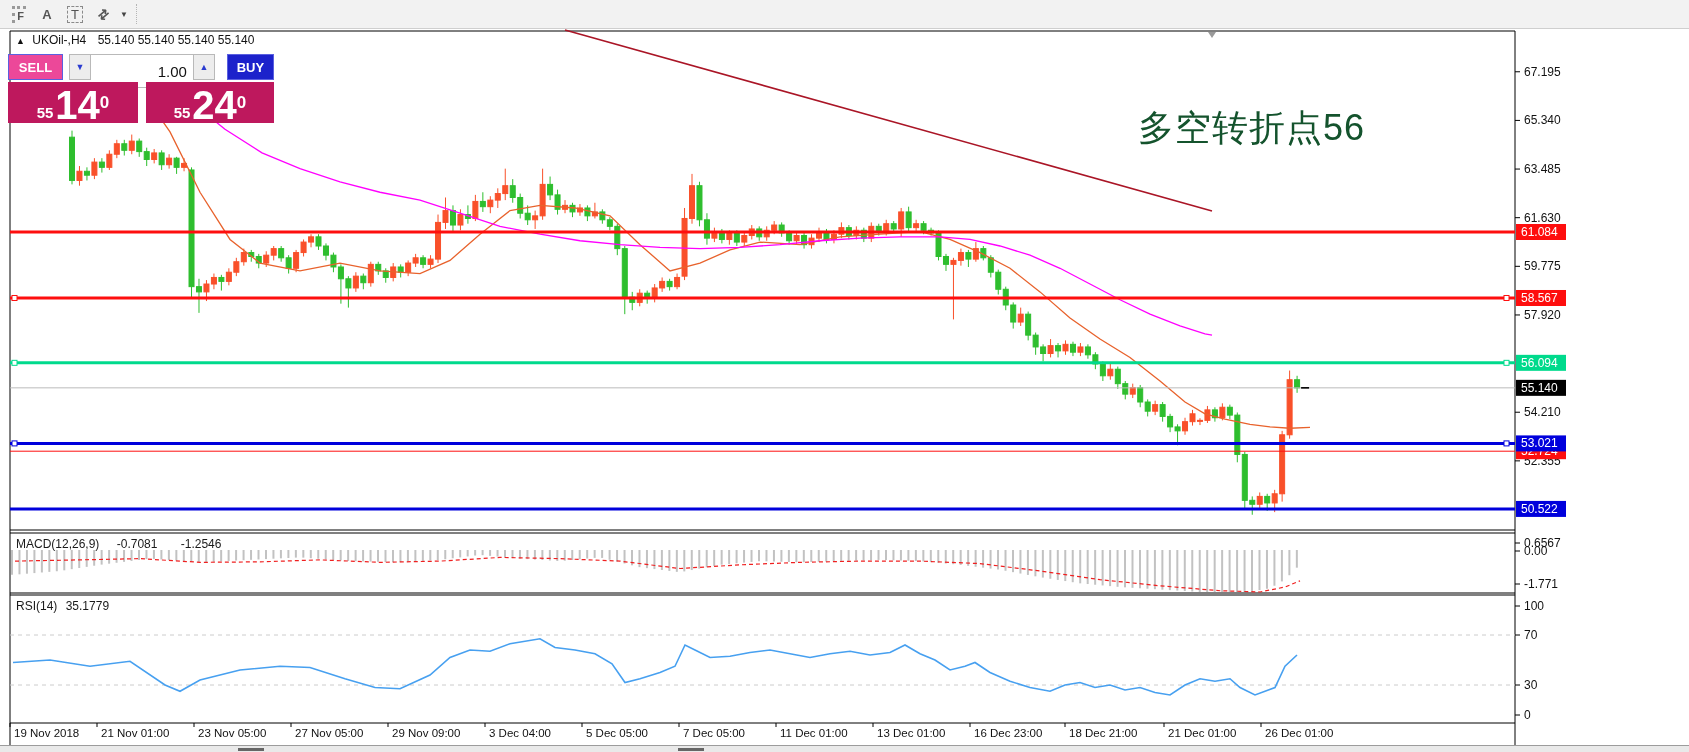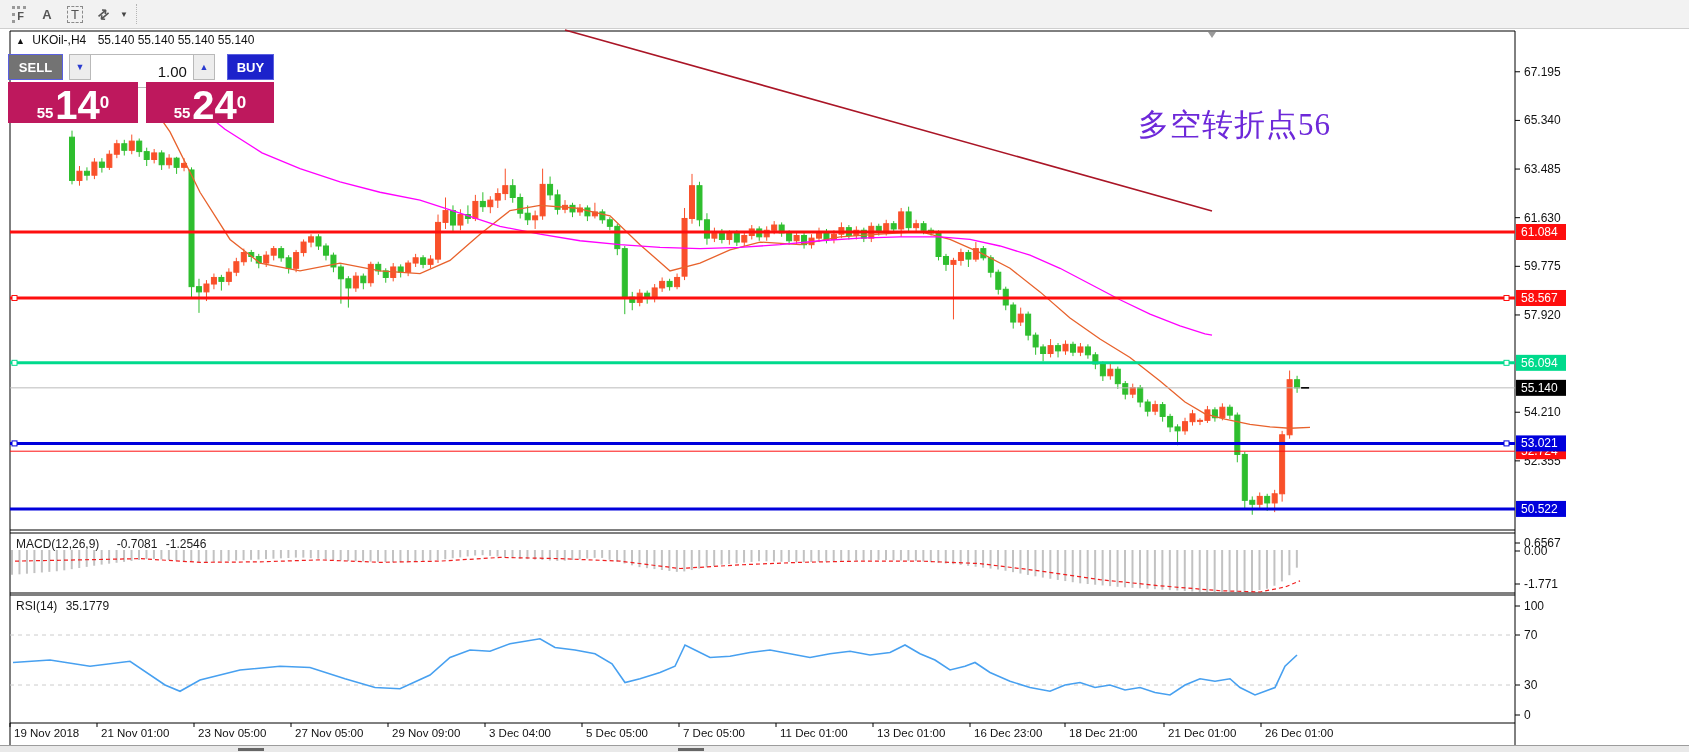--- a/index.html
+++ b/index.html
@@ -14,35 +14,35 @@
   .tbsep{width:1px;height:20px;border-left:1px dotted #b5b5b5;margin:0 8px}
   .tfbtn{min-width:27px;height:21px;border:1px solid transparent;background:transparent;color:#3c3c3c;
     font-size:12px;font-family:"Liberation Sans",sans-serif;margin:0 2px;cursor:pointer;padding:0 4px}
   .tfbtn.active{background:#fbfbfb;border:1px solid #a9a9a9}
   .symbol-title{position:absolute;left:16px;top:33px;font-size:12px;color:#111;z-index:10;white-space:nowrap}
   .symbol-title .tri{font-size:9px;margin-right:4px}
   .trade-panel{position:absolute;left:8px;top:54px;z-index:20;width:266px}
   .tp-row1{display:flex;height:26px}
   .btn-trade{border:1px solid #5a60e0;color:#fff;font-weight:bold;font-size:13px;cursor:pointer;
     font-family:"Liberation Sans",sans-serif}
-  .sellb{width:66px;background:#737373}
+  .sellb{width:66px;background:#ec4899}
   .buyb{width:56px;background:#1c22cb;margin-left:10px}
   .spin{display:flex;height:26px;box-sizing:border-box;margin-left:6px;margin-right:2px}
   .spinbtn{width:22px;background:#ededed;border:1px solid #b9b9b9;color:#2a3bd0;font-size:9px;cursor:pointer;padding:0}
   .lot{width:90px;border:1px solid #b9b9b9;border-left:none;border-right:none;text-align:right;
     font-size:15px;padding:16px 6px;font-family:"Liberation Sans",sans-serif;color:#111}
   .tp-row2{display:flex;margin-top:2px}
   .pricebox{background:#be185d;color:#fff;height:41px;display:flex;align-items:flex-end;
     justify-content:center;cursor:pointer}
   .pb-l{width:130px;margin-right:8px}.pb-r{width:128px}
   .pricebox .small{font-size:15px;font-weight:bold;line-height:20px;margin-right:2px}
   .pricebox .big{font-size:40px;font-weight:bold;line-height:36px}
   .pricebox .sup{font-size:17px;font-weight:bold;line-height:38px;align-self:flex-start;margin-top:2px}
-  .annotation{position:absolute;left:1138px;top:104px;font-size:31px;color:#6d28d9;z-index:5;
-    font-family:Liberation Serif, serif;letter-spacing:1px}
+  .annotation{position:absolute;left:1138px;top:104px;font-size:36px;color:#14532d;z-index:5;
+    font-family:Liberation Sans, sans-serif;letter-spacing:1px}
   .ind-label{position:absolute;font-size:12px;color:#1a1a1a;z-index:5;white-space:nowrap}
   .chart-svg{position:absolute;left:0;top:0;z-index:1}
   .bottom-strip{position:absolute;left:0;top:745px;width:1689px;height:7px;background:#e9e9e9;
     border-top:1px solid #9c9c9c;z-index:6}
   .bottom-strip i{position:absolute;top:2px;height:3px;width:26px;background:#666;display:block}
 </style>
 </head>
 <body>
 
 <div class="toolbar">
@@ -90,21 +90,21 @@
       <span class="sup">0</span>
     </div>
   </div>
 </div>
 
 <div class="annotation">多空转折点56</div>
 
 <div class="ind-label" style="left:16px;top:537px">
   <span>MACD(12,26,9)</span>
   <span style="margin-left:14px">-0.7081</span>
-  <span style="margin-left:5px">-1.2546</span>
+  <span style="margin-left:20px">-1.2546</span>
 </div>
 <div class="ind-label" style="left:16px;top:599px">
   <span>RSI(14)</span>
   <span style="margin-left:5px">35.1779</span>
 </div>
 
 <svg id="chart" class="chart-svg" width="1689" height="752">
     <g stroke="#000" stroke-width="1">
       <line x1="10" y1="31" x2="1515" y2="31"></line>
       <line x1="10" y1="31" x2="10" y2="745"></line>

